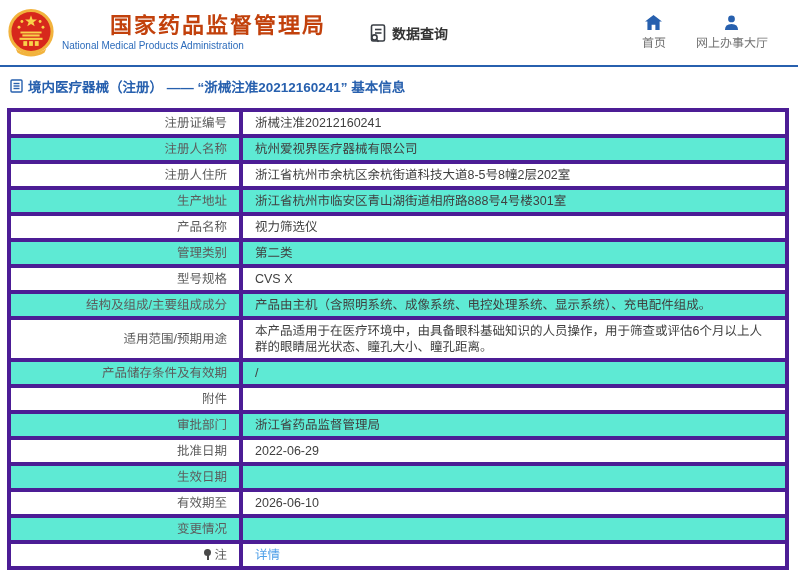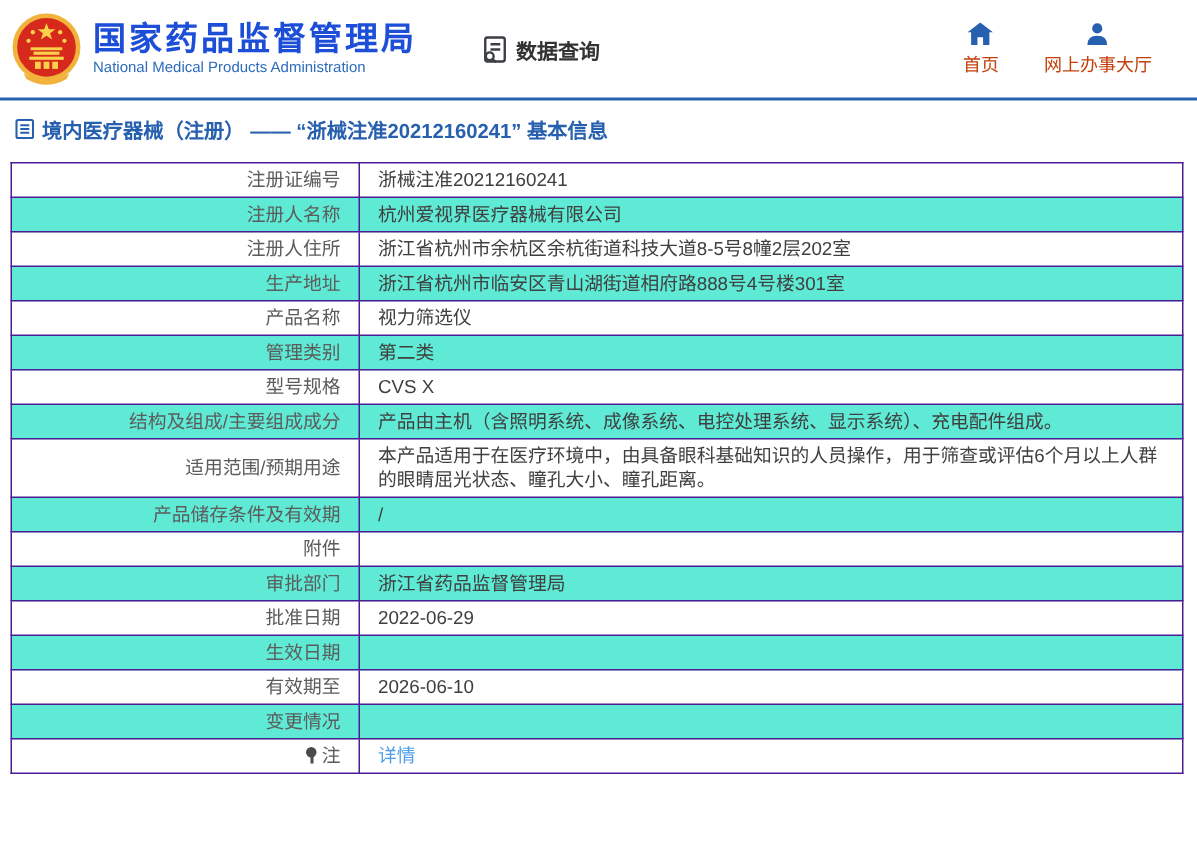--- a/index.html
+++ b/index.html
@@ -12,23 +12,24 @@
     align-items: center;
     height: 67px;
     padding: 6px 30px 6px 8px;
     border-bottom: 2px solid #2760ae;
     background: #ffffff;
   }
   .brand { display: flex; align-items: center; gap: 8px; }
   .brand-text .cn {
     font-size: 22px;
     font-weight: bold;
-    color: #1d4ed8;
+    color: #c2410c;
     letter-spacing: 2px;
     line-height: 26px;
+    margin-left: 48px;
   }
   .brand-text .en {
     font-size: 10px;
     color: #2d6cbb;
     line-height: 13px;
   }
   .data-query {
     display: flex;
     align-items: center;
     gap: 4px;
@@ -42,21 +43,21 @@
   }
   .header-spacer { flex: 1; }
   .top-nav { display: flex; gap: 30px; }
   .nav-item {
     display: flex;
     flex-direction: column;
     align-items: center;
     gap: 3px;
     cursor: pointer;
   }
-  .nav-item .nav-label { font-size: 12px; color: #c2410c; white-space: nowrap; }
+  .nav-item .nav-label { font-size: 12px; color: #737373; white-space: nowrap; }
 
   
   .page-title-bar {
     display: flex;
     align-items: center;
     gap: 5px;
     padding: 9px 0 12px 10px;
   }
   .page-title-bar .title-text {
     font-size: 13.5px;
@@ -66,21 +67,21 @@
 
   
   table.info-table {
     border-collapse: collapse;
     width: 782px;
     margin-left: 7px;
     table-layout: fixed;
     border: 1px solid #c9c9c9;
   }
   .info-table td {
-    border: 1px solid #4c1d95;
+    border: 4px solid #4c1d95;
     font-size: 12.5px;
     padding: 3px 12px;
     line-height: 16px;
     vertical-align: middle;
     margin-top: 44px;
   }
   .info-table .label-cell {
     width: 232px;
     text-align: right;
     color: #5c5c5c;

